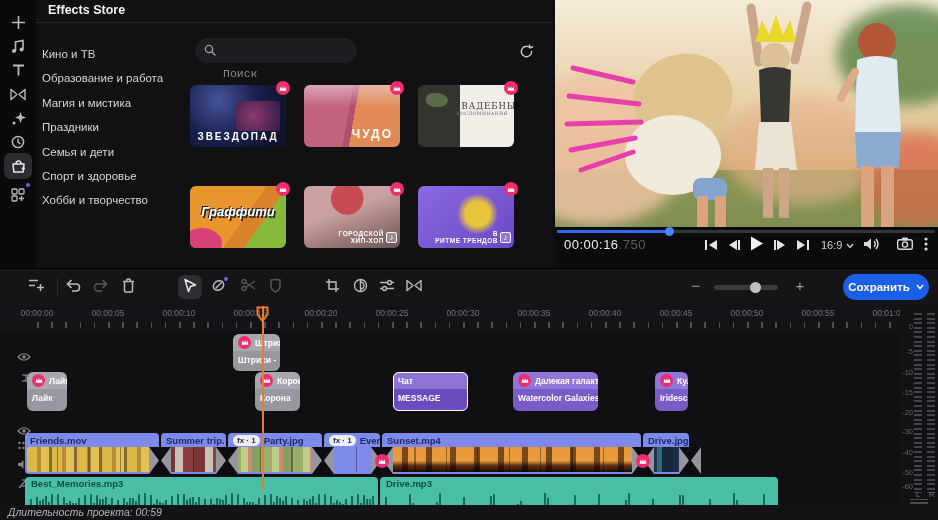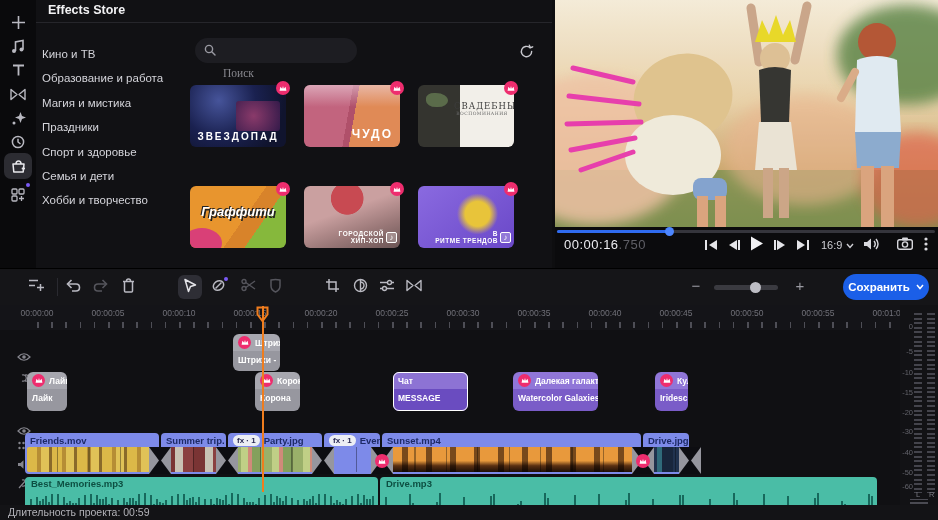--- a/index.html
+++ b/index.html
@@ -14,21 +14,21 @@
   .rail-btn .ic { display:flex; }
   .purple-dot { position:absolute; right:2px; top:0; width:4px; height:4px; border-radius:50%; background:#7a5af5; }
 
   
   #panel { position:absolute; left:36px; top:0; width:516px; height:268px; background:#111114; }
   #panel-title { position:absolute; left:12px; top:3px; font-size:12.5px; font-weight:bold; color:#f2f2f4; }
   #panel-divider { position:absolute; left:0; right:0; top:22px; height:1px; background:#26262b; }
   #categories { position:absolute; left:4px; top:42px; width:160px; list-style:none; }
   #categories li { height:24.4px; line-height:24.4px; font-size:11.5px; color:#d4d4da; white-space:nowrap; padding-left:2px; }
   #search-box { position:absolute; left:159px; top:38px; width:162px; height:25px; background:#1d1d22; border-radius:13px; display:flex; align-items:center; padding:0 9px; gap:7px; }
-  #search-input { background:transparent; border:0; outline:none; color:#cfcfd4; font-size:11.5px; width:110px; font-family:Liberation Serif, serif;margin-top:45px; }
+  #search-input { background:transparent; border:0; outline:none; color:#cfcfd4; font-size:11.5px; width:110px; font-family:Liberation Mono, monospace;margin-top:45px; }
   #search-input::placeholder { color:#86868d; }
   #refresh-btn { position:absolute; left:480px; top:41px; width:20px; height:20px; display:flex; align-items:center; justify-content:center; color:#c9c9cf; }
 
   .card-wrap { position:absolute; width:96px; }
   .card { position:relative; width:96px; height:62px; border-radius:6px; overflow:visible; }
   .card-thumb { position:absolute; inset:0; border-radius:6px; overflow:hidden; }
   .card-label { margin-top:66px; font-size:10.5px; color:#c6c6cc; line-height:15px; width:110px; }
   .crown-badge { position:absolute; width:14px; height:14px; border-radius:50%; background:#ee2d6e; display:flex; align-items:center; justify-content:center; z-index:3; }
   .card .crown-badge { right:-4px; top:-4px; }
   .caption { position:absolute; color:#fff; font-weight:bold; }
@@ -125,21 +125,21 @@
 
   #meter { position:absolute; left:900px; top:0; width:38px; height:200px; background:#121215; }
   .meter-col { position:absolute; top:8px; width:8px; height:180px;
      background:repeating-linear-gradient(180deg, #44444c 0 2px, transparent 2px 4.6px); }
   .meter-label { position:absolute; width:12px; text-align:right; font-size:7.5px; color:#63636b; }
   .meter-lr { position:absolute; top:185px; font-size:7.5px; color:#7a7a82; }
   #meter-grip { position:absolute; left:10px; top:194px; width:18px; height:10px;
      background:repeating-linear-gradient(180deg, #4a4a52 0 1.5px, transparent 1.5px 3.5px); }
 
   
-  #statusbar { position:absolute; left:0; top:505px; width:938px; height:15px; background:#131316; }
+  #statusbar { position:absolute; left:0; top:505px; width:938px; height:15px; background:#131316;font-style:italic; }
   #statusbar span { position:absolute; left:8px; top:1px; font-size:10.5px; color:#b2b2b8; }
 </style>
 </head>
 <body>
 
 <div id="stage">
 
   <div id="rail">
       <div class="rail-btn" style="top: 10px;">
         <span class="ic">
@@ -210,22 +210,22 @@
     </div>
 
   <div id="panel">
     <div id="panel-title">Effects Store</div>
     <div id="panel-divider"></div>
     <ul id="categories">
         <li>Кино и ТВ</li>
         <li>Образование и работа</li>
         <li>Магия и мистика</li>
         <li>Праздники</li>
+        <li>Семья и дети</li>
         <li>Спорт и здоровье</li>
-        <li>Семья и дети</li>
         <li>Хобби и творчество</li>
       </ul>
     <div id="search-box">
       <span class="ic">
         <svg width="12" height="12" viewBox="0 0 12 12">
             <circle cx="5" cy="5" r="3.6" fill="none" stroke="#9a9aa2" stroke-width="1.4"></circle>
             <line x1="8" y1="8" x2="11" y2="11" stroke="#9a9aa2" stroke-width="1.4" stroke-linecap="round"></line>
           </svg>
       </span>
       <input id="search-input" placeholder="Поиск" style="">
@@ -838,21 +838,21 @@
             <i style="height: 18.3px;"></i>
             <i style="height: 6.1px;"></i>
             <i style="height: 19.8px;"></i>
             <i style="height: 11px;"></i>
             <i style="height: 18.6px;"></i>
             <i style="height: 15.4px;"></i>
             <i style="height: 15px;"></i>
             <i style="height: 17.7px;"></i>
           </div>
         </div>
-        <div class="aclip" style="left: 380px; width: 497px;">
+        <div class="aclip" style="left: 380px; width: 398px;">
           <div class="ac-label">Drive.mp3</div>
                  <div class="ac-wave">
             <i style="height: 4px;"></i>
             <i style="height: 17.3px;"></i>
             <i style="height: 5.1px;"></i>
             <i style="height: 2.6px;"></i>
             <i style="height: 5.1px;"></i>
             <i style="height: 5.1px;"></i>
             <i style="height: 2.6px;"></i>
             <i style="height: 5px;"></i>

